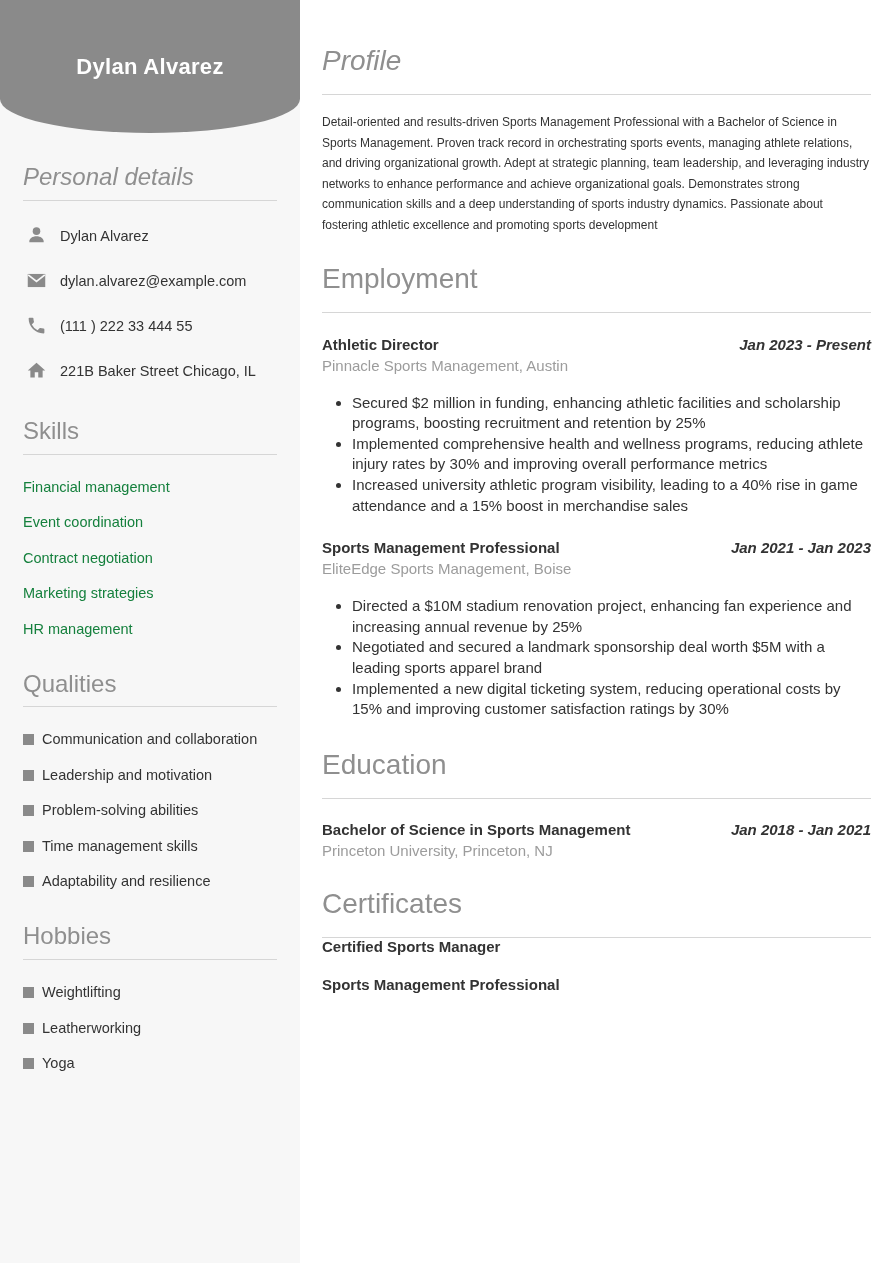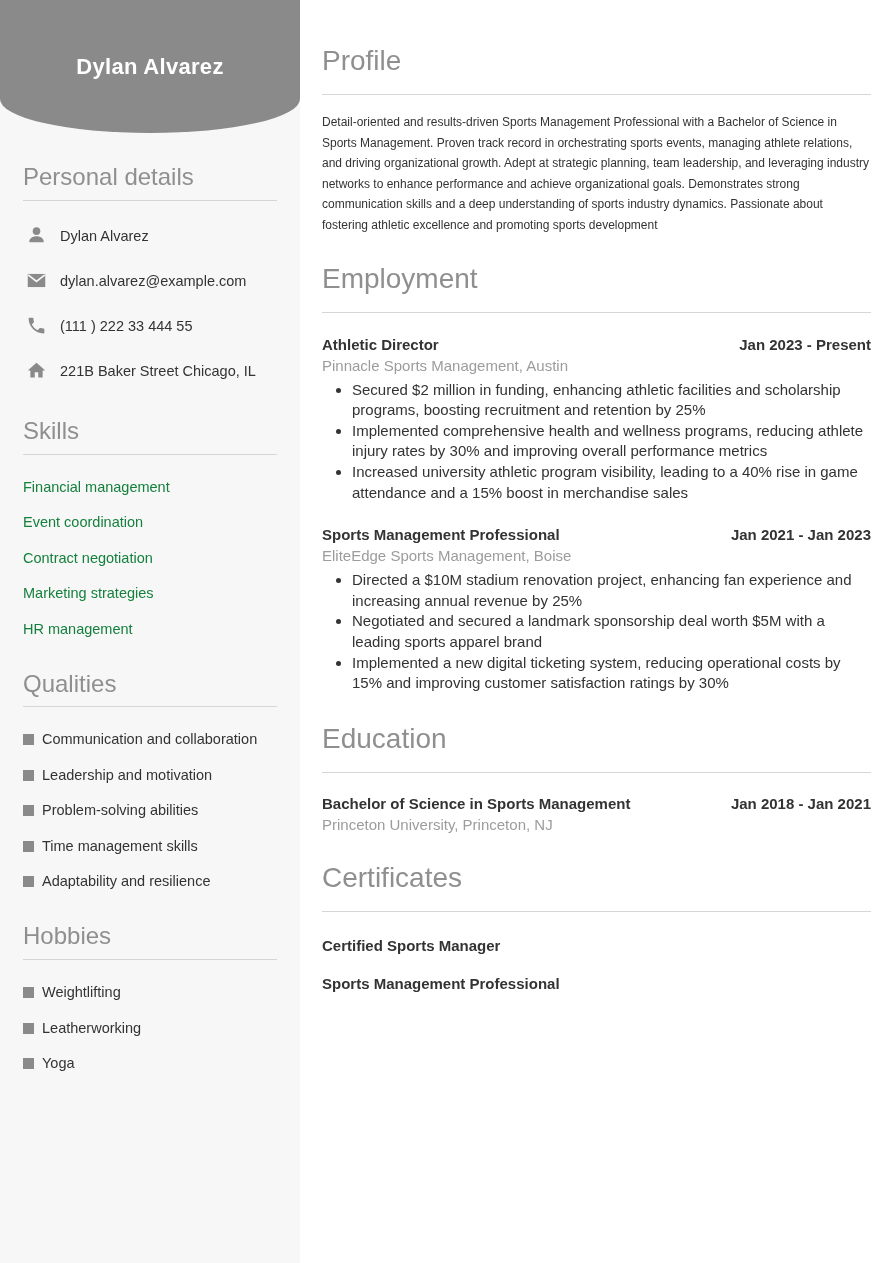--- a/index.html
+++ b/index.html
@@ -40,21 +40,21 @@
     letter-spacing: 0.3px;
   }
   .sidebar-content { padding: 0 23px; }
   .side-title {
     font-size: 24px;
     font-weight: 400;
     color: #8f8f8f;
     margin: 0;
     line-height: 1.2;
   }
-  .mt-first { margin-top: 30px; }
+  .mt-first { margin-top: 30px; font-style: italic; }
   .mt-section { margin-top: 33px; }
   .rule {
     height: 1px;
     background: #d6d6d6;
     border: 0;
     margin: 8px 0 0 0;
   }
   .pd-list { margin-top: 22px; }
   .pd-row {
     display: flex;
@@ -130,37 +130,38 @@
   .job-title {
     font-size: 15px;
     font-weight: bold;
     color: #333333;
   }
   .job-dates {
     font-size: 15px;
     font-weight: bold;
     color: #333333;
     white-space: nowrap;
+    font-style: italic;
   }
   .job-company {
     font-size: 15px;
     color: #9c9c9c;
     margin-top: 4px;
   }
   .job-bullets {
-    margin: 6px 0 0 0;
+    margin: 19px 0 0 0;
     padding-left: 30px;
   }
   .job-bullets li {
     font-size: 15px;
     line-height: 20.6px;
     color: #333333;
   }
   .edu-entry { margin-top: 22px; }
-  .cert-list { margin-top: 25px; }
+  .cert-list { }
   .cert-item {
     font-size: 15px;
     font-weight: bold;
     color: #333333;
     margin-bottom: 21px;
   }
 </style>
 </head>
 <body>
 

